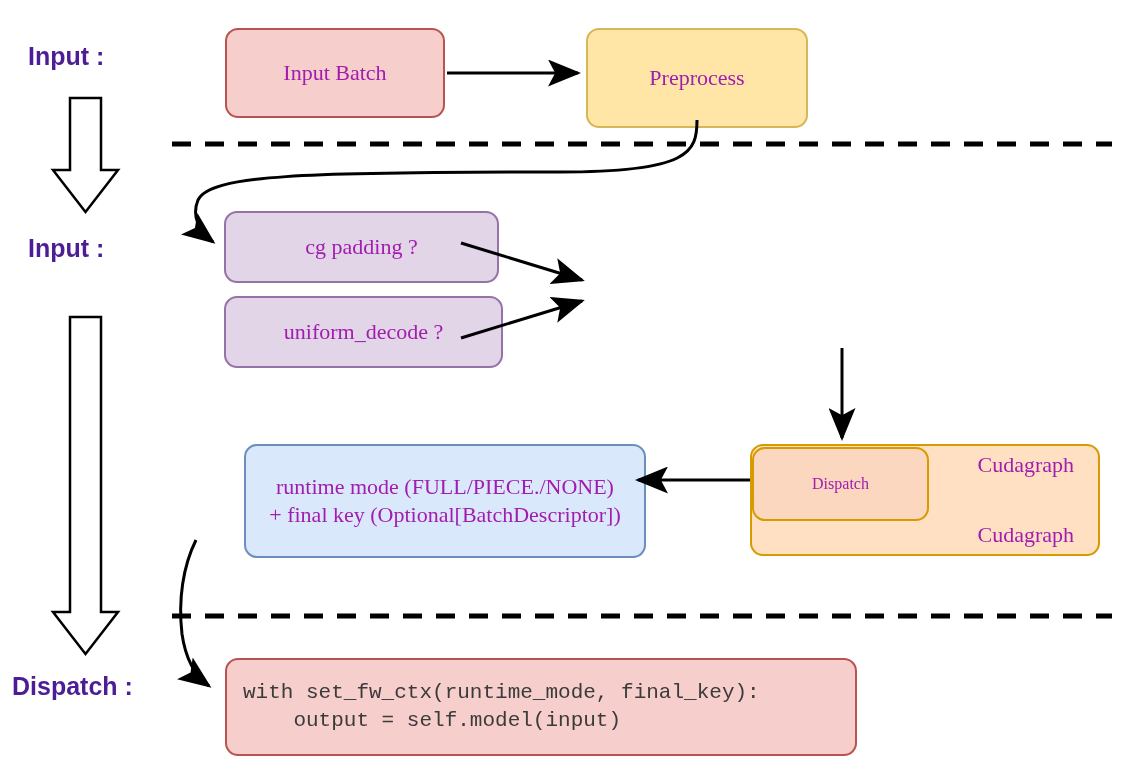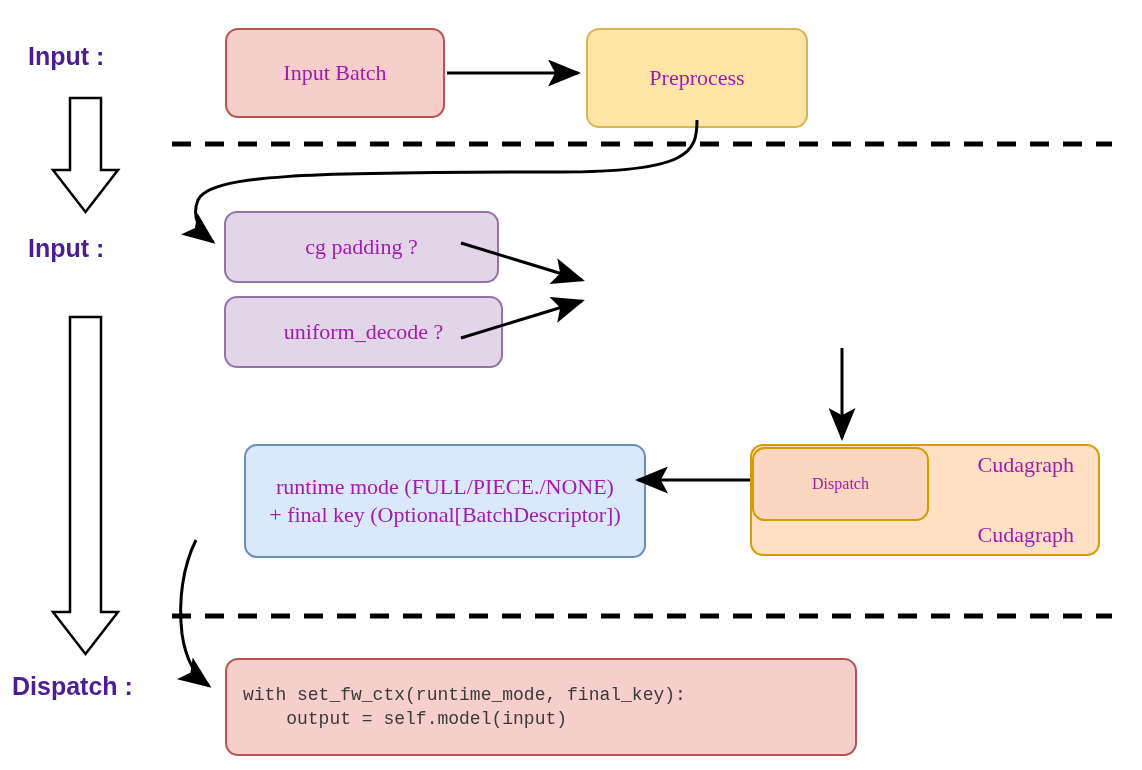--- a/index.html
+++ b/index.html
@@ -41,21 +41,21 @@
     font-size: 22px;
     color: #a21caf;
     line-height: 1.28;
     padding: 4px 10px;
   }
   .node-multiline {
     flex-direction: column;
   }
   .node-code {
     font-family: "Liberation Mono", "DejaVu Sans Mono", monospace;
-    font-size: 18px;
+    font-size: 21px;
     color: #3b3b3b;
     align-items: flex-start;
     justify-content: center;
     text-align: left;
     white-space: pre;
     line-height: 1.35;
     padding-left: 16px;
   }
   .node-pink     { background: #f6cecc; border-color: #b85450; }
   .node-yellow   { background: #ffe6a7; border-color: #d6b656; }

